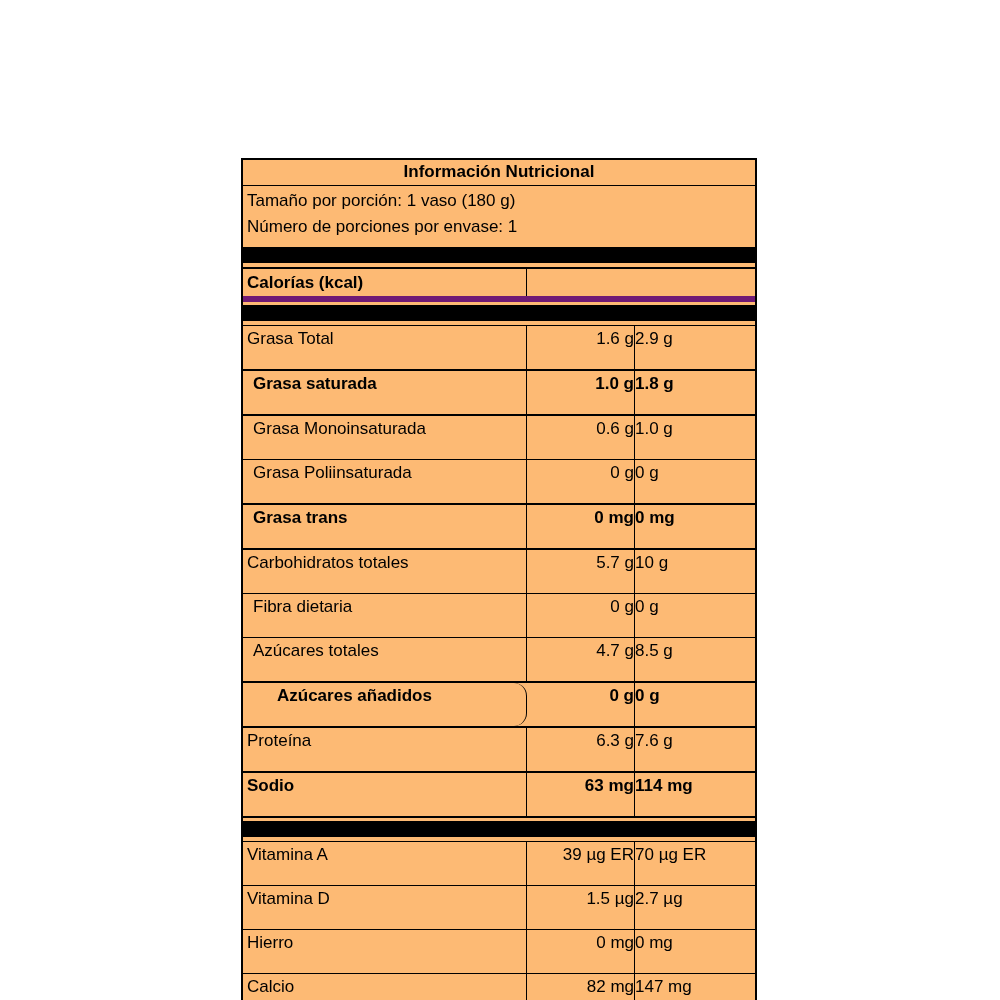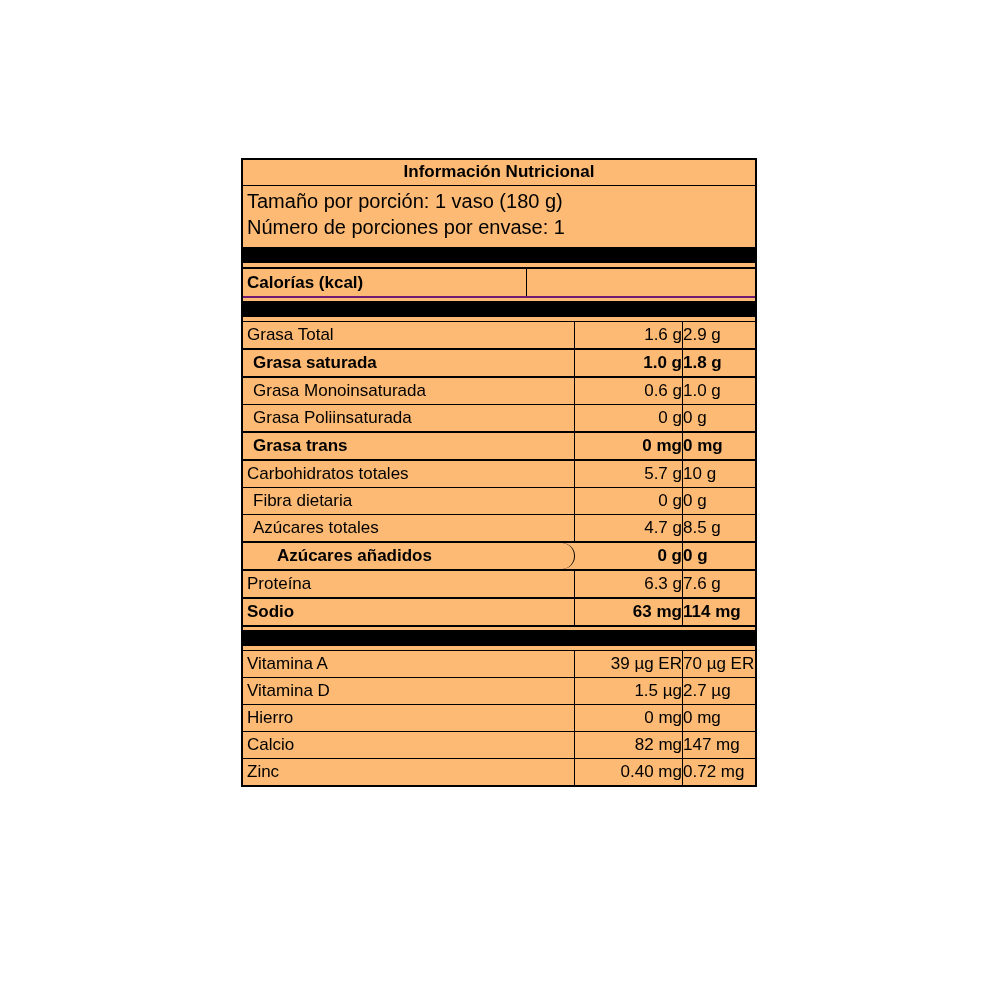--- a/index.html
+++ b/index.html
@@ -29,33 +29,33 @@
   }
   .title-row {
     font-size: 17px;
     font-weight: bold;
     text-align: center;
     padding: 2px 0 3px 0;
     border-bottom: 1px solid #000000;
     line-height: 20px;
   }
   .serving-block {
-    font-size: 20px;
+    font-size: 17px;
     padding: 2px 4px 4px 4px;
     line-height: 26px;
   }
   .sep-bar {
     height: 16px;
     background: #000000;
     margin: 3px 0 4px 0;
   }
   .cal-section {
     display: flex;
     border-top: 2px solid #000000;
-    border-bottom: 2px solid #701a75;
+    border-bottom: 6px solid #701a75;
     box-sizing: border-box;
   }
   .cal-name {
     width: 284px;
     box-sizing: border-box;
     border-right: 1px solid #000000;
     font-size: 17px;
     font-weight: bold;
     padding: 3px 4px;
     line-height: 21px;
@@ -80,24 +80,24 @@
     line-height: 21px;
   }
   .rows { }
   .nrow {
     display: flex;
     border-top: 1px solid #000000;
     font-size: 17px;
     line-height: 21px;
   }
   .nrow .c1 {
-    width: 332px;
-    box-sizing: border-box;
-    border-right: 1px solid #000000;
-    padding: 2px 4px 3px 4px;
+    width: 284px;
+    box-sizing: border-box;
+    border-right: 1px solid #000000;
+    padding: 2px 4px 20px 4px;
     white-space: nowrap;
     overflow: hidden;
   }
   .nrow .c2 {
     width: 108px;
     box-sizing: border-box;
     border-right: 1px solid #000000;
     text-align: right;
     padding: 2px 0 3px 0;
   }

